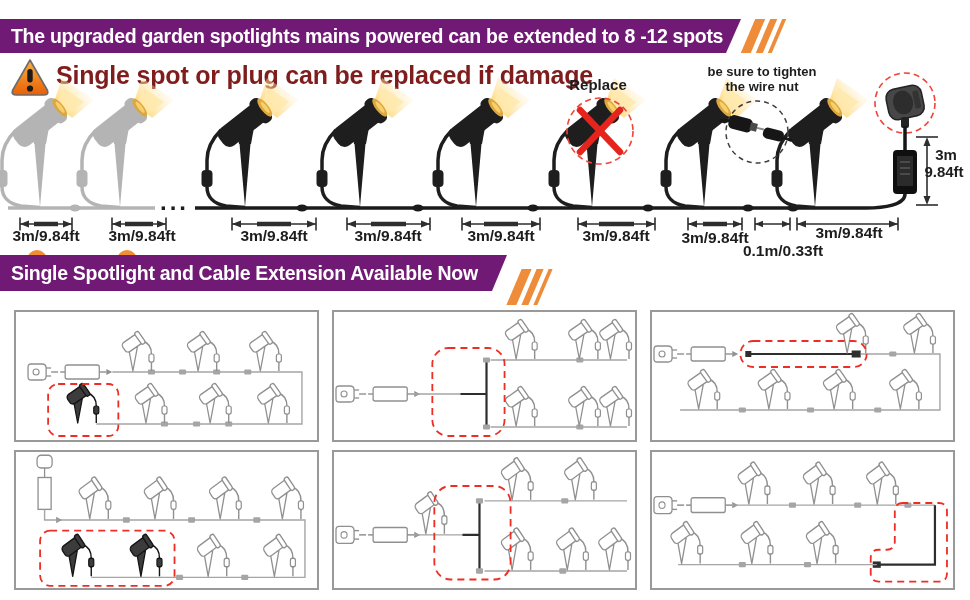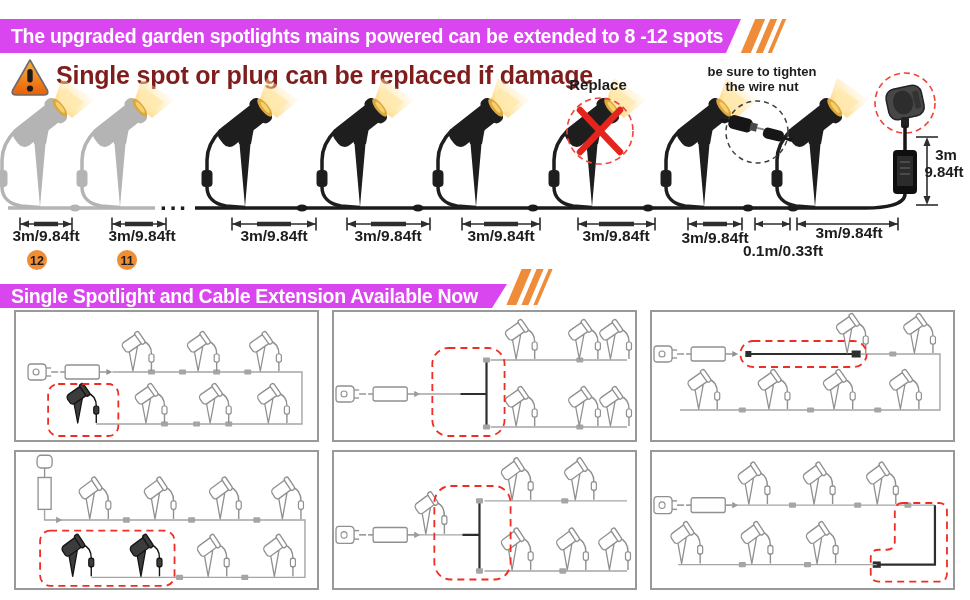--- a/index.html
+++ b/index.html
@@ -1,24 +1,24 @@
 <!DOCTYPE html>
 <html><head>
 <meta charset="utf-8">
 <style>
   html,body{margin:0;padding:0;background:#fff;}
   body{width:970px;height:600px;overflow:hidden;font-family:"Liberation Sans",sans-serif;}
   .page{position:relative;width:970px;height:600px;background:#fff;}
 
-  .banner{position:absolute;background:#d946ef;color:#fff;font-weight:bold;
+  .banner{position:absolute;background:#701a75;color:#fff;font-weight:bold;
           display:flex;align-items:center;padding-left:11px;box-sizing:border-box;}
   .banner1{top:19px;left:0;width:741px;height:34px;font-size:19.5px;letter-spacing:-0.3px;
            clip-path:polygon(0 0,100% 0,calc(100% - 15px) 100%,0 100%);}
-  .banner2{top:284px;left:0;width:507px;height:24px;font-size:19.5px;letter-spacing:-0.3px;
-           clip-path:polygon(0 0,100% 0,calc(100% - 15px) 100%,0 100%);align-items:flex-end;}
+  .banner2{top:255px;left:0;width:507px;height:36px;font-size:19.5px;letter-spacing:-0.3px;
+           clip-path:polygon(0 0,100% 0,calc(100% - 15px) 100%,0 100%);}
   .stripes{position:absolute;display:flex;gap:5px;}
   .stripes i{display:block;background:#ee8c3a;transform:skewX(-23deg);}
   .stripes i:nth-child(1){width:10px}.stripes i:nth-child(2){width:7px}.stripes i:nth-child(3){width:4px}
   .stripes1{left:748px;top:19px;height:34px;}
   .stripes2{left:514px;top:269px;height:36px;}
 
   .warn-icon{position:absolute;left:9px;top:57px;}
   .warn-text{position:absolute;left:56px;top:61px;font-size:25px;font-weight:bold;color:#7f1d1d;letter-spacing:-0.2px;}
 
   .main-svg{position:absolute;left:0;top:60px;}

